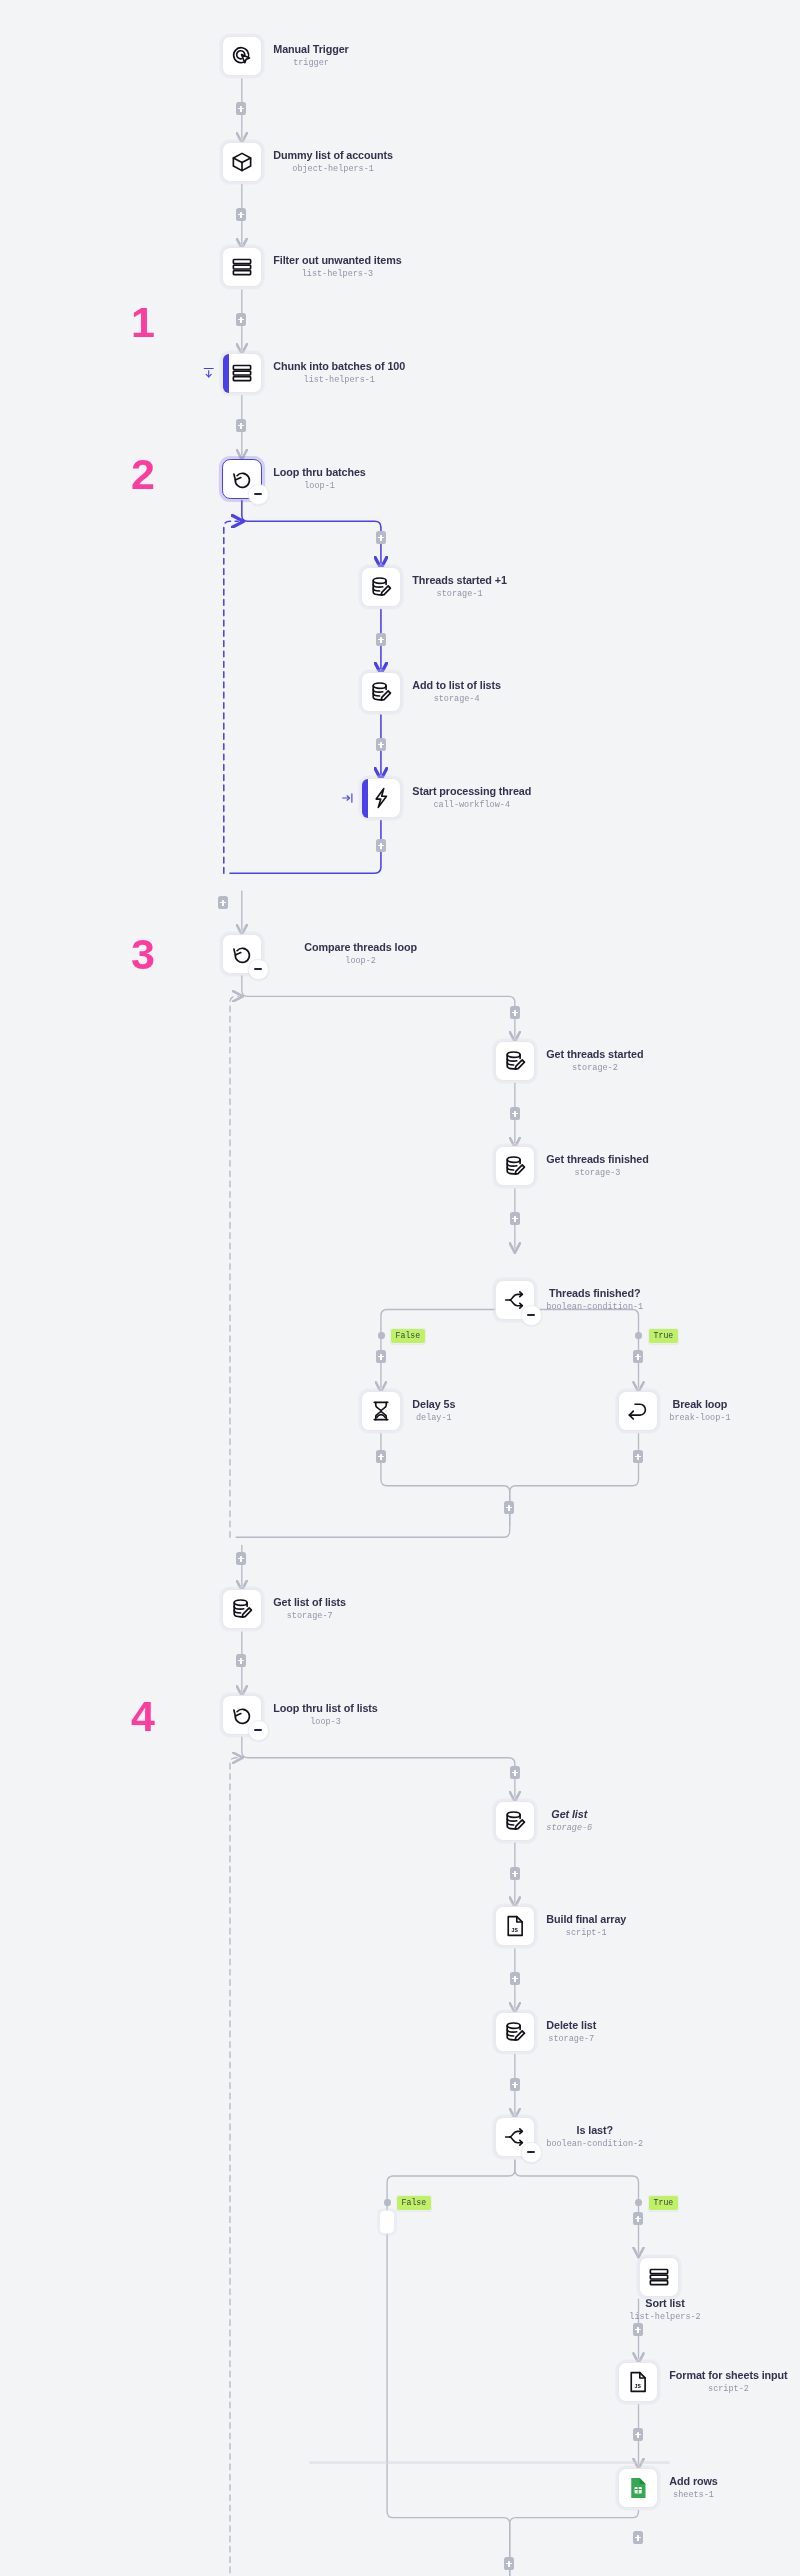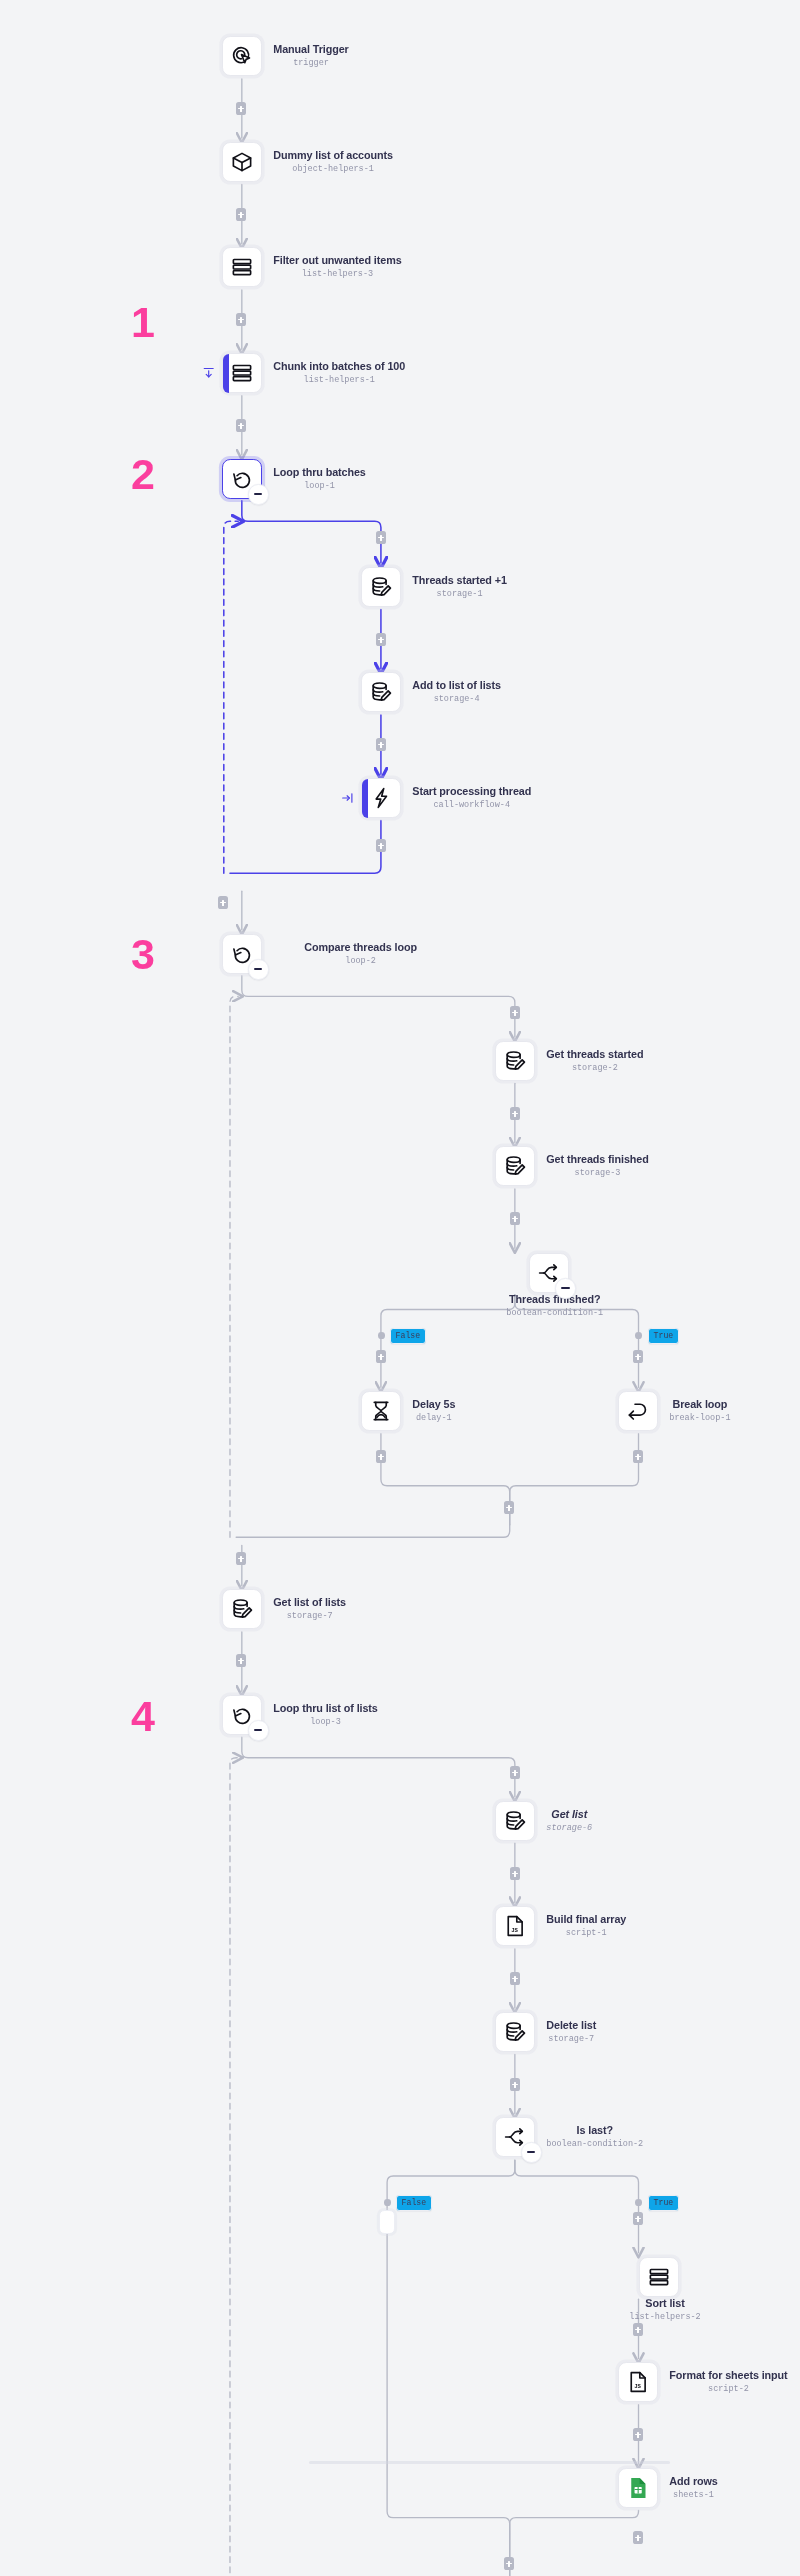--- a/index.html
+++ b/index.html
@@ -56,21 +56,21 @@
   .plus {
     position:absolute; width:10.3px; height:13.4px; border-radius:2.6px; background:#b6b9c6;
     display:flex; align-items:center; justify-content:center;
   }
   .plus::before, .plus::after { content:""; position:absolute; background:#fff; border-radius:0.5px; }
   .plus::before { width:6.2px; height:1.5px; }
   .plus::after  { width:1.5px;  height:6.2px; }
 
   
   .pill {
-    position:absolute; background:#0ea5e9; border:0.5px solid #eceef4; border-radius:3.1px;
+    position:absolute; background:#bef264; border:0.5px solid #eceef4; border-radius:3.1px;
     padding:2.1px 4.6px 2.6px; font-family:"Liberation Mono", monospace; font-size:8.2px;
     color:#3c3c58; line-height:1.1; box-shadow:0 0.5px 1px rgba(40,42,70,.05);
   }
   .dot { position:absolute; width:6.7px; height:6.7px; border-radius:50%; background:#b6b9c6; }
 
   
   .step-num {
     position:absolute; font-size:43px; font-weight:700; color:#fb3e9e;
     font-family:"Liberation Sans", sans-serif; line-height:1; letter-spacing:-1px;
   }
@@ -442,21 +442,21 @@
     </g>
             </svg>
           </span>
 
      </div>
      <div class="node-labels">
        <div class="node-title">Get threads finished</div>
        <div class="node-sub">storage-3</div>
      </div>
       </div>
-      <div class="node" style="left: 495px; top: 1253px; flex-direction: column;">
+      <div class="node" style="left: 495px; top: 1280px;">
         <div class="node-box">
 
        <span>
             <svg class="icon-svg" viewBox="0 0 32 32">
               <g fill="none" stroke="#111118" stroke-width="2.2" stroke-linecap="round" stroke-linejoin="round">
       <path d="M3.5 16h5.2c2.6 0 3.3-2 5-4.4 1.5-2.2 3.2-3.2 5.6-3.2h6"></path>
       <path d="M22.4 5.2 25.8 8.4l-3.4 3.2"></path>
       <path d="M8.7 16c2.6 0 3.3 2 5 4.4 1.5 2.2 3.2 3.2 5.6 3.2h6"></path>
       <path d="M22.4 20.4l3.4 3.2-3.4 3.2"></path>
     </g>

